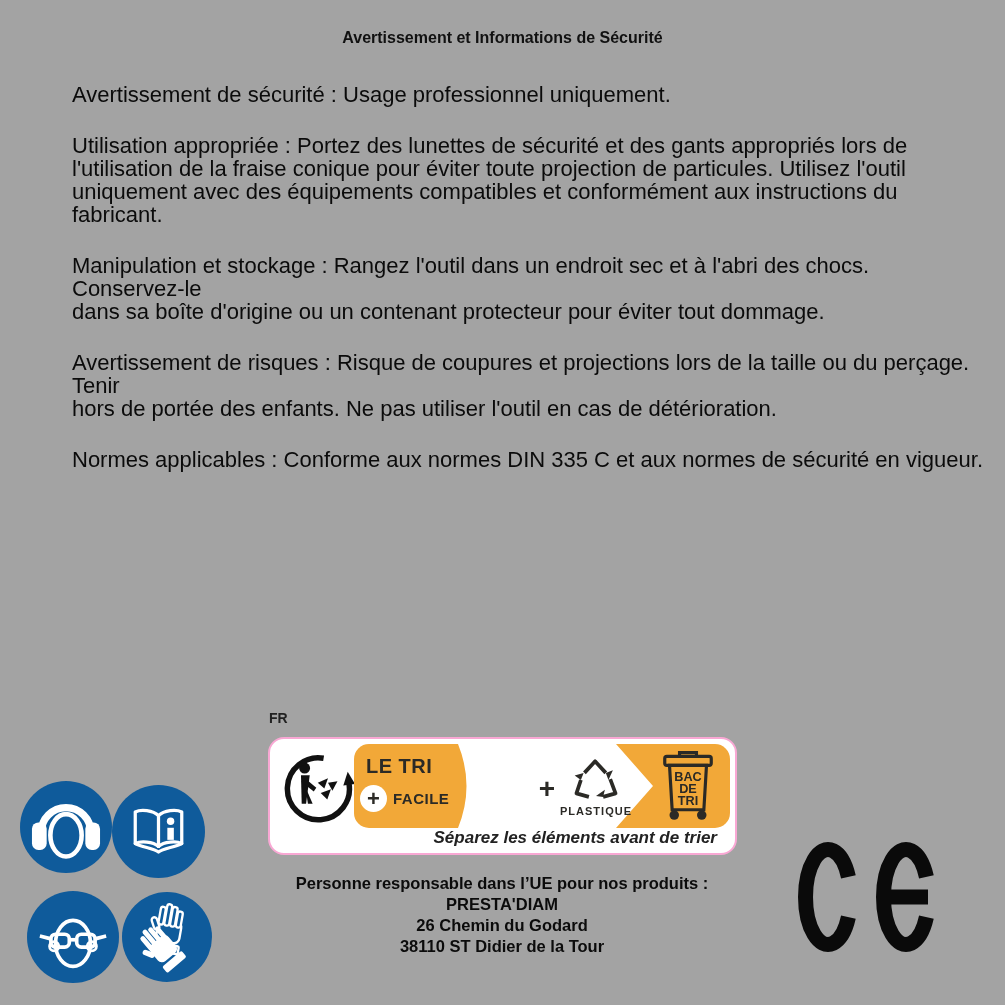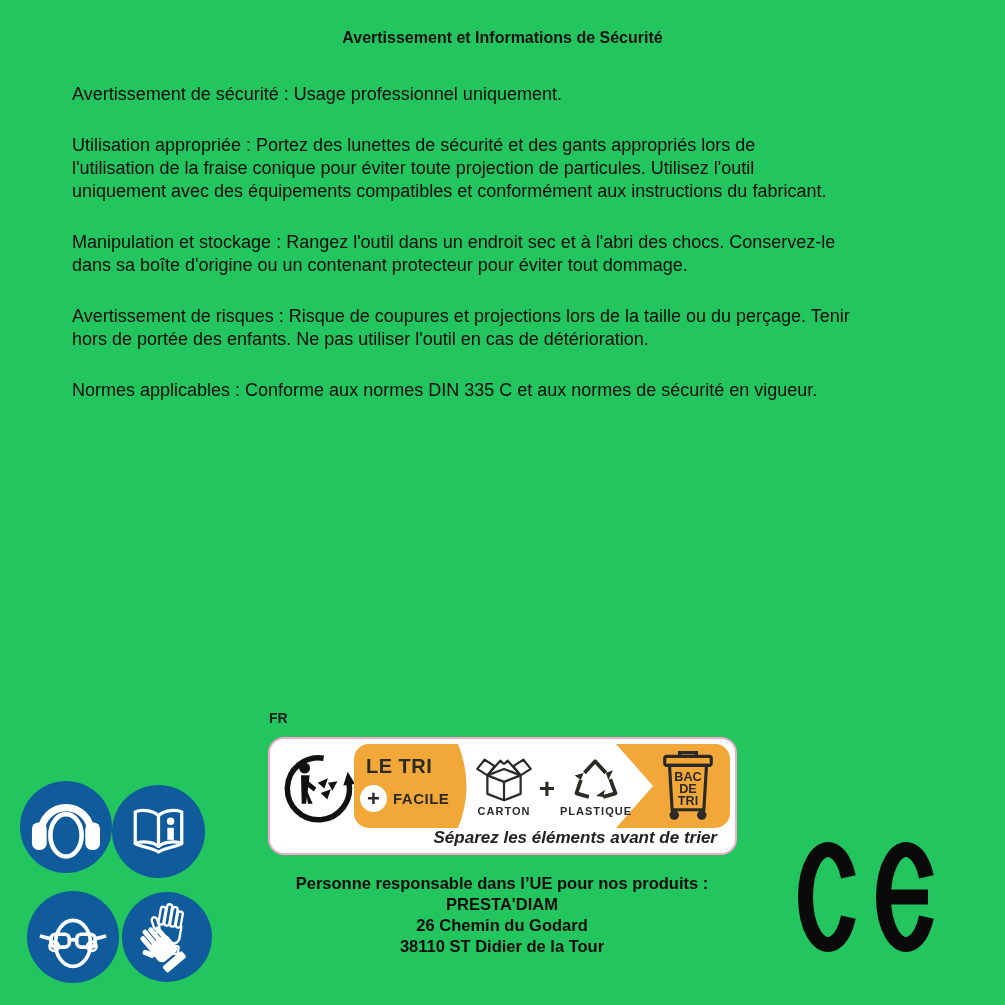--- a/index.html
+++ b/index.html
@@ -1,28 +1,28 @@
 <!DOCTYPE html>
 <html><head>
 <meta charset="utf-8">
 <style>
   * { margin:0; padding:0; box-sizing:border-box; }
   html,body { background:#ffffff; }
   .canvas {
-    position:relative; width:1005px; height:1005px; background:#22c55e;
+    position:relative; width:1005px; height:1005px; background:#a3a3a3;
     font-family:"Liberation Sans","DejaVu Sans",sans-serif; color:#000;
     overflow:hidden;
   }
   .title {
     position:absolute; top:29px; left:0; width:100%;
     text-align:center; font-size:16px; font-weight:bold; color:#111;
   }
   .body-text { position:absolute; left:72px; top:83px; width:915px; }
   .body-text p {
-    font-size:18px; line-height:23px; margin:0 0 28px 0;
+    font-size:22px; line-height:23px; margin:0 0 28px 0;
     white-space:pre-line; color:#0b0b0b;
   }
 
   
   .m-icon { position:absolute; }
   .m-icon svg { display:block; width:100%; height:100%; }
   .icon-ear      { left:20px;  top:781px; width:92px; height:92px; }
   .icon-book     { left:112px; top:785px; width:93px; height:93px; }
   .icon-goggles  { left:27px;  top:891px; width:92px; height:92px; }
   .icon-gloves   { left:122px; top:892px; width:90px; height:90px; }
@@ -180,34 +180,20 @@
         <rect x="0" y="0" width="376" height="84" rx="15" fill="#F2A838"></rect>
         <path d="M104 0 Q121 42 104 84 L262 84 L299 42 L262 0 Z" fill="#ffffff"></path>
       </svg>
 
       <div class="le-tri-line1">LE TRI</div>
       <div class="facile-row">
         <div class="plus-badge">+</div>
         <div class="facile-word">FACILE</div>
       </div>
 
-      <div class="material mat-carton">
-        <svg width="60" height="48" viewBox="0 0 64 52">
-          <g fill="none" stroke="#2B2A26" stroke-width="2.4" stroke-linejoin="round">
-            <path d="M14 21 L32 14 L50 21 L32 28 Z"></path>
-            <path d="M14 21 L14 41 L32 48 L32 28"></path>
-            <path d="M50 21 L50 41 L32 48"></path>
-            <path d="M14 21 L3 14 L11 4 L22 11 Z"></path>
-            <path d="M50 21 L61 14 L53 4 L42 11 Z"></path>
-            <path d="M14 21 L28 5 L32 9"></path>
-            <path d="M50 21 L36 5 L32 9"></path>
-          </g>
-        </svg>
-        <div class="mat-label">CARTON</div>
-      </div>
 
       <div class="plus-sep">+</div>
 
       <div class="material mat-plastique">
         <svg width="56" height="48" viewBox="0 0 60 54">
           <g fill="none" stroke="#2B2A26" stroke-width="4.2" stroke-linejoin="round">
             <path d="M17 19 L29 6 L41 19"></path>
             <path d="M46 26 L52 42 L38 46"></path>
             <path d="M22 46 L8 42 L13 27"></path>
           </g>

